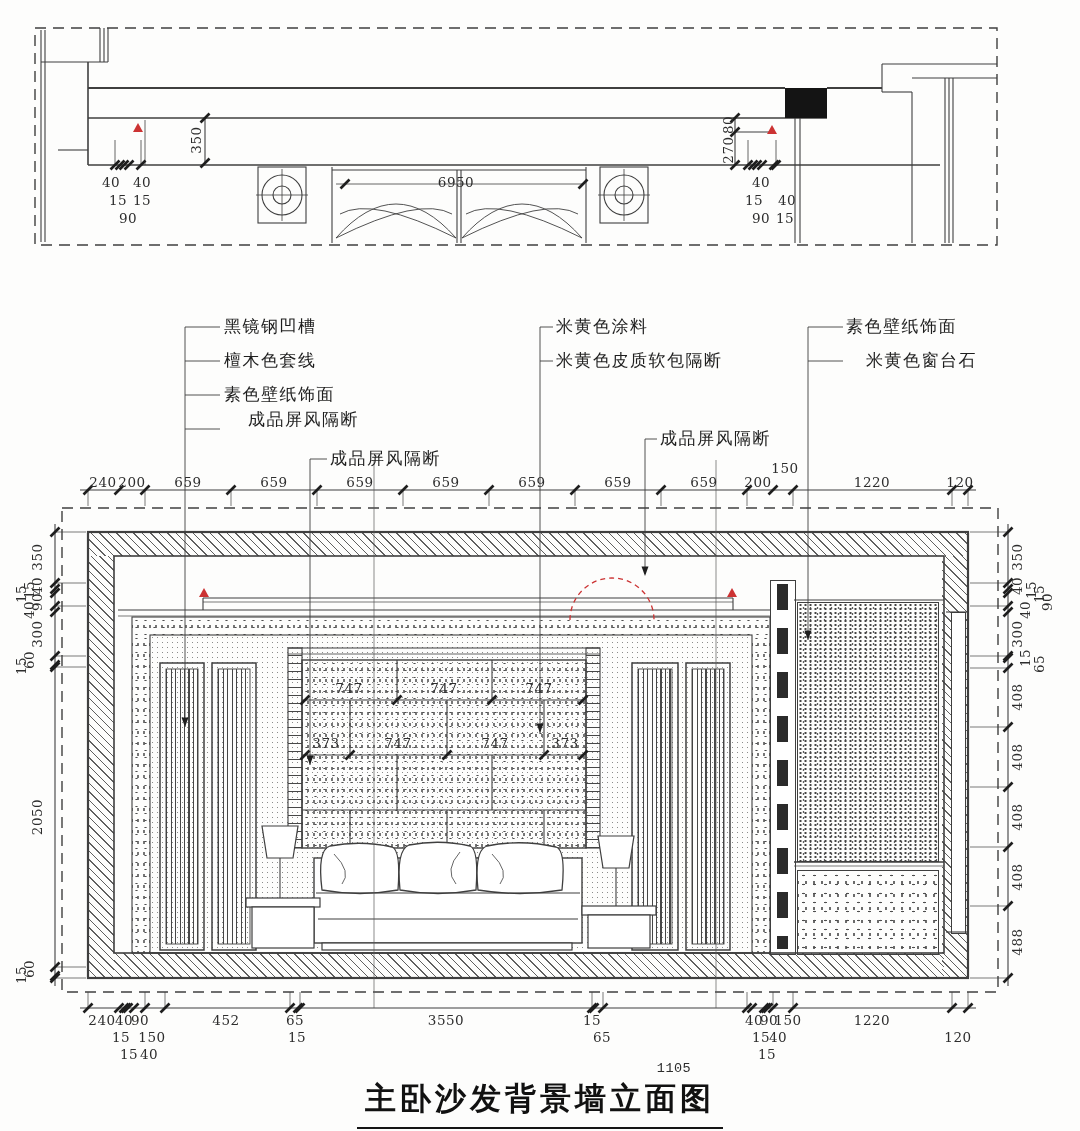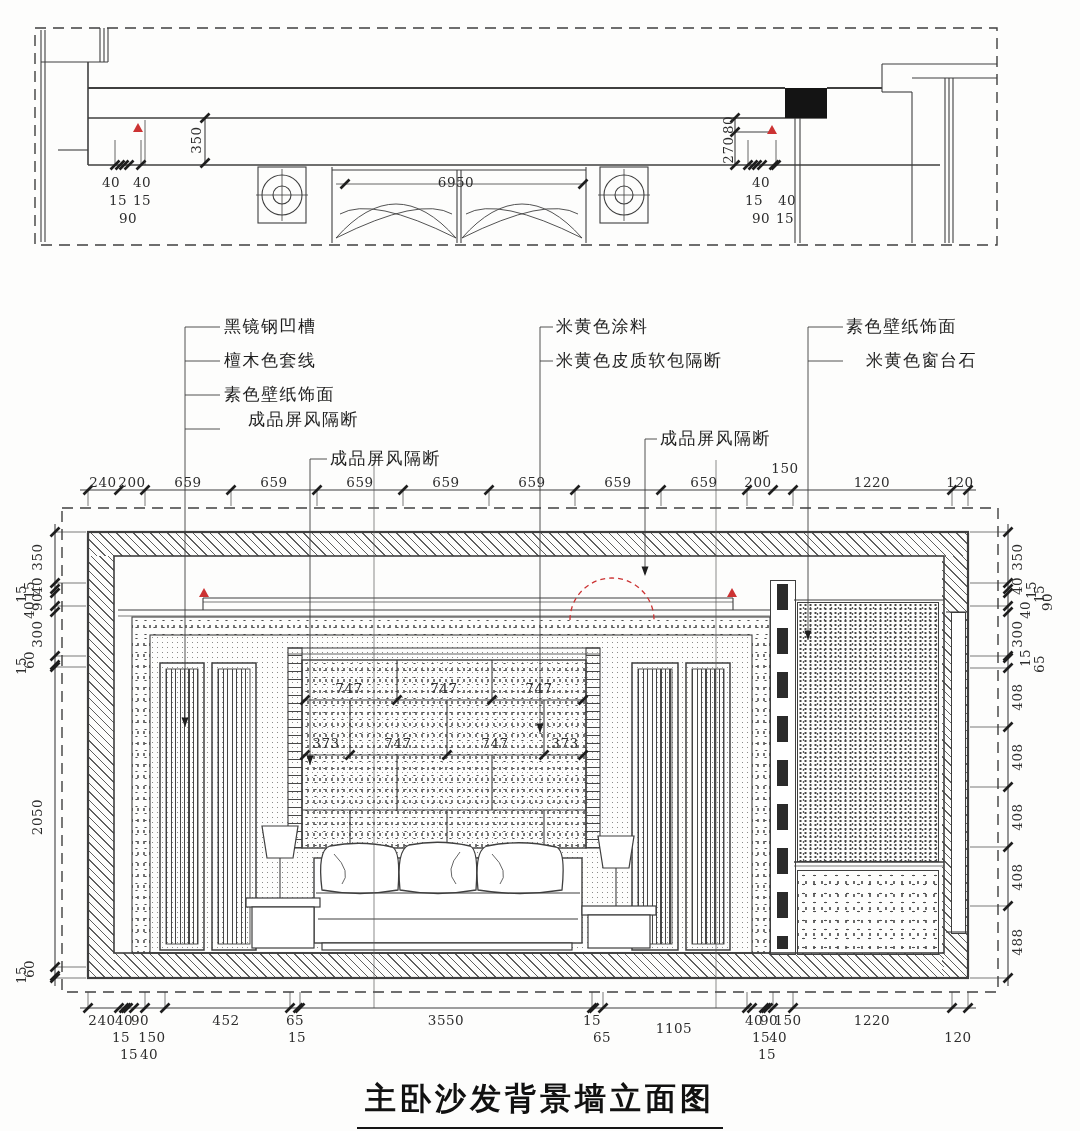--- a/index.html
+++ b/index.html
@@ -420,21 +420,21 @@
   <span class="dim" style="left:121px;top:1031px;">15</span>
   <span class="dim" style="left:152px;top:1031px;">150</span>
   <span class="dim" style="left:129px;top:1048px;">15</span>
   <span class="dim" style="left:149px;top:1048px;">40</span>
   <span class="dim" style="left:226px;top:1014px;">452</span>
   <span class="dim" style="left:295px;top:1014px;">65</span>
   <span class="dim" style="left:297px;top:1031px;">15</span>
   <span class="dim" style="left:446px;top:1014px;">3550</span>
   <span class="dim" style="left:592px;top:1014px;">15</span>
   <span class="dim" style="left:602px;top:1031px;">65</span>
-  <span class="dim" style="left:674px;top:1022px;">1105</span>
+  <span class="dim" style="left:674px;top:1062px;font-family:Liberation Mono, monospace;">1105</span>
   <span class="dim" style="left:754px;top:1014px;">40</span>
   <span class="dim" style="left:769px;top:1014px;">90</span>
   <span class="dim" style="left:788px;top:1014px;">150</span>
   <span class="dim" style="left:761px;top:1031px;">15</span>
   <span class="dim" style="left:778px;top:1031px;">40</span>
   <span class="dim" style="left:767px;top:1048px;">15</span>
   <span class="dim" style="left:872px;top:1014px;">1220</span>
   <span class="dim" style="left:958px;top:1031px;">120</span>
 
   <span class="dimv" style="left:38px;top:557px;">350</span>

